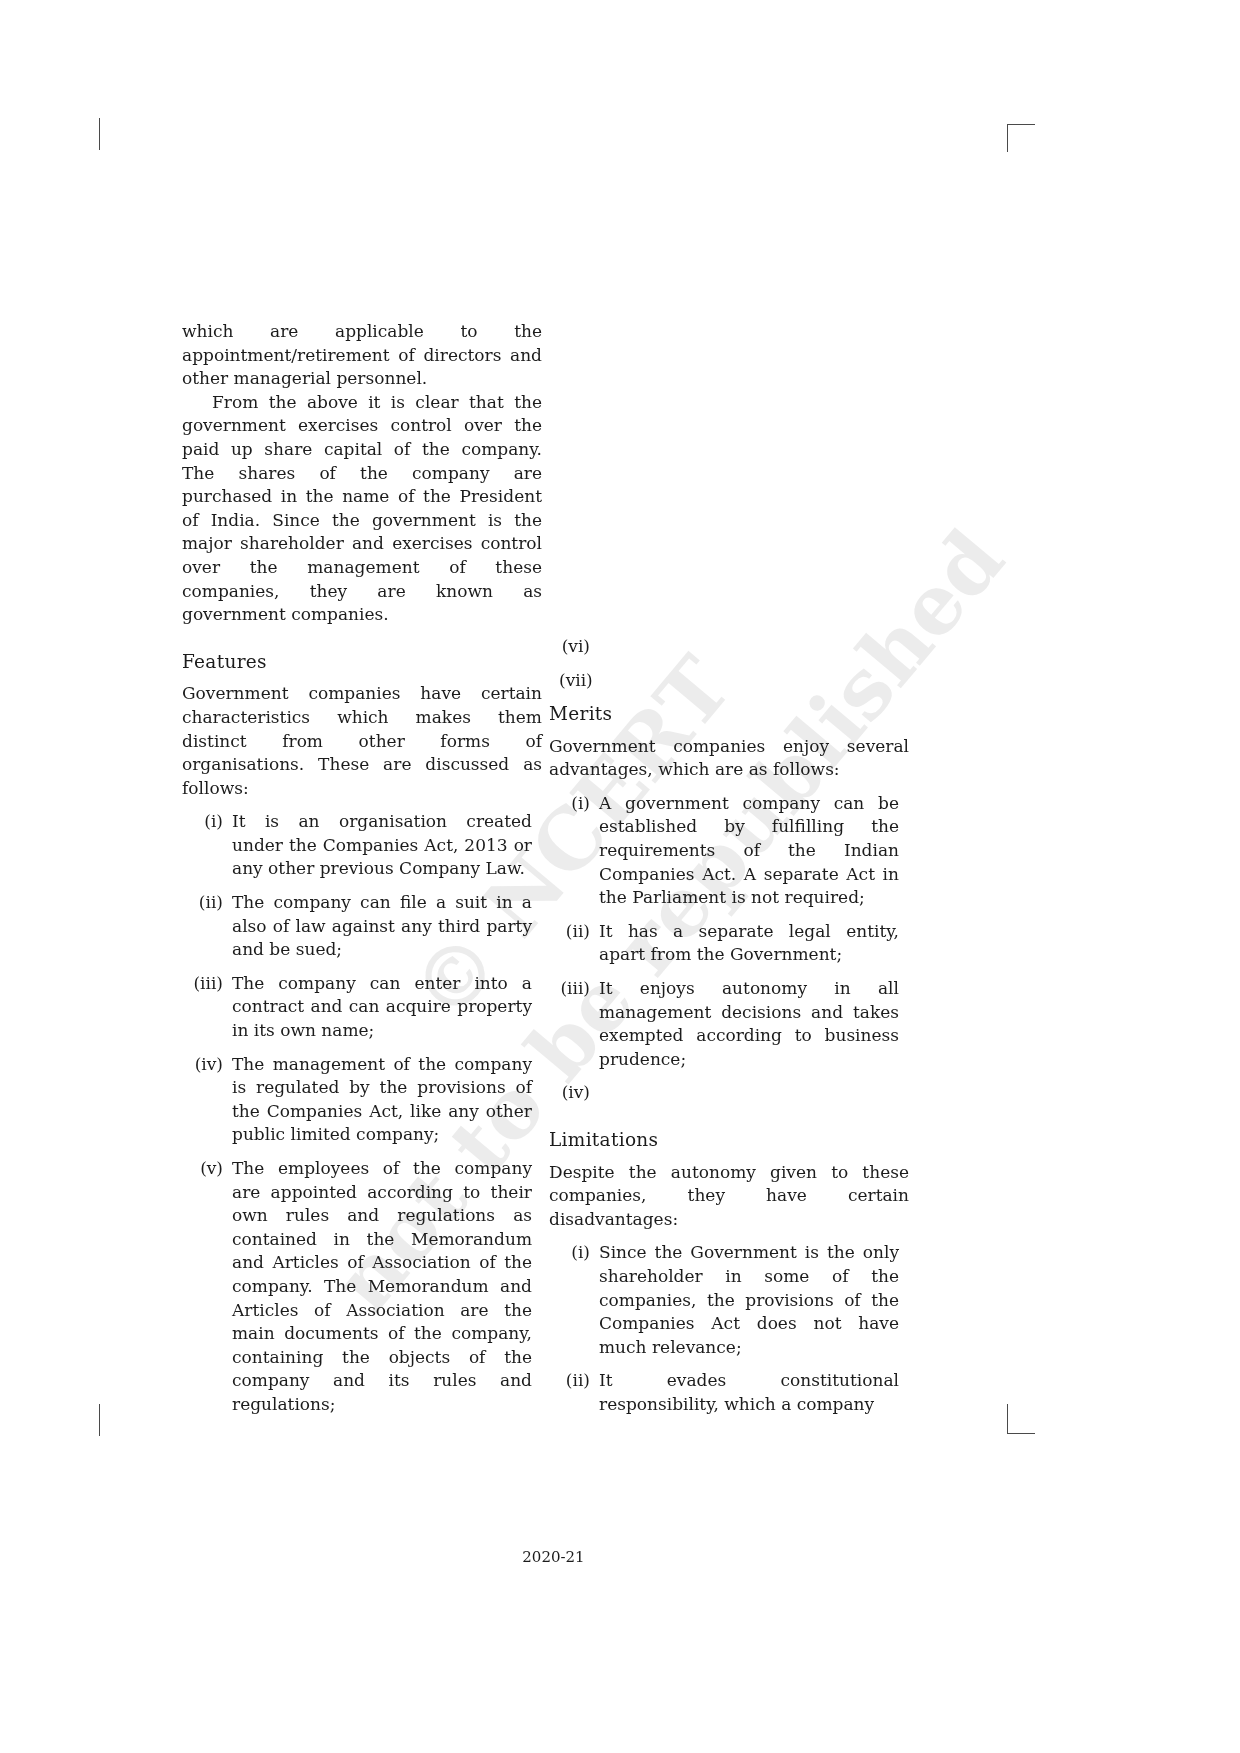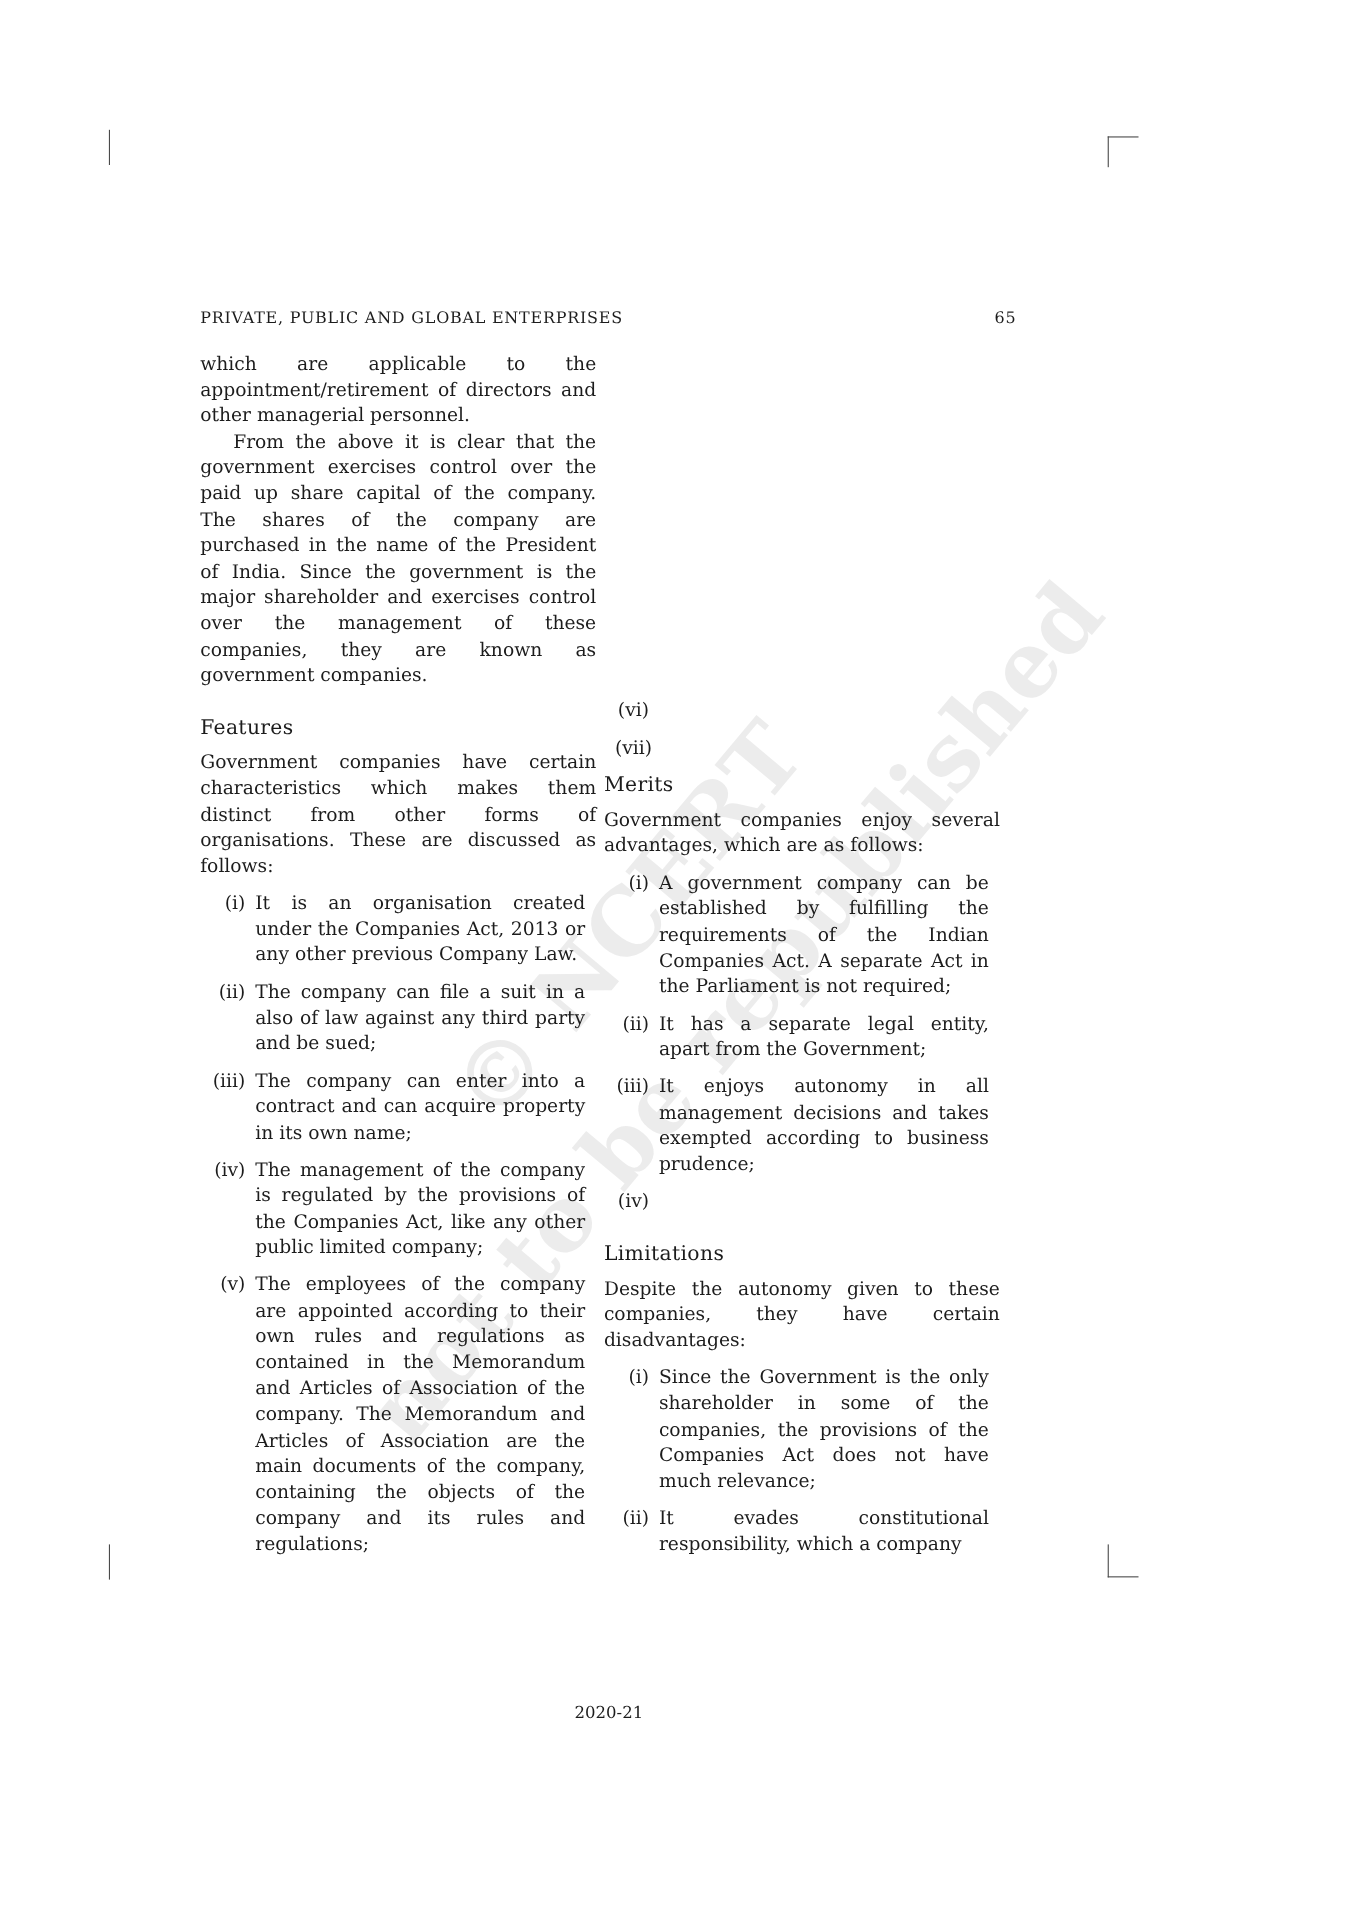--- a/index.html
+++ b/index.html
@@ -69,24 +69,20 @@
   <div class="crop crop-tl"></div>
   <div class="crop crop-tr"></div>
   <div class="crop crop-bl"></div>
   <div class="crop crop-br"></div>
 
   <div class="watermark">
     <span>© NCERT</span>
     <span>not to be republished</span>
   </div>
 
-  <div class="running-head">
-    <span>PRIVATE, PUBLIC AND GLOBAL ENTERPRISES</span>
-    <span>65</span>
-  </div>
 
   <div class="columns">
 
     <div class="col">
       <p class="body-text">which are applicable to the appointment/retirement of directors and other managerial personnel.</p>
       <p class="body-text indent">From the above it is clear that the government exercises control over the paid up share capital of the company. The shares of the company are purchased in the name of the President of India. Since the government is the major shareholder and exercises control over the management of these companies, they are known as government companies.</p>
 
       <h3 class="section-heading">Features</h3>
       <p class="body-text">Government companies have certain characteristics which makes them distinct from other forms of organisations. These are discussed as follows:</p>
 

